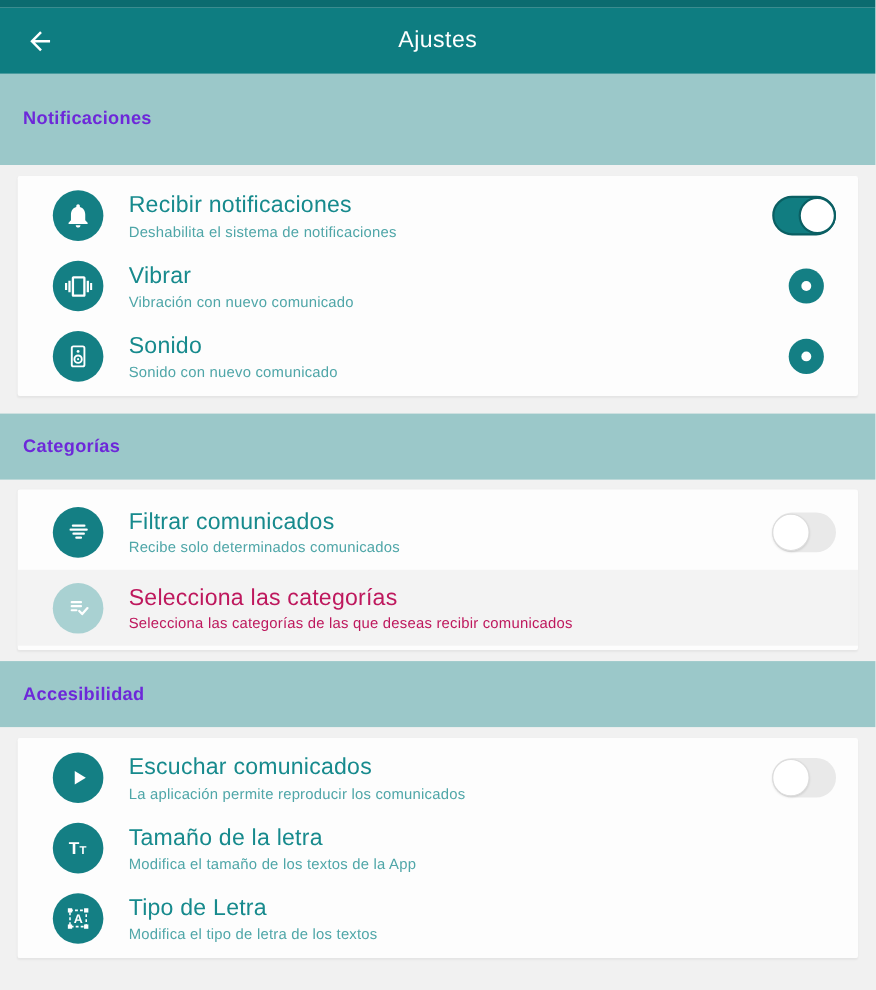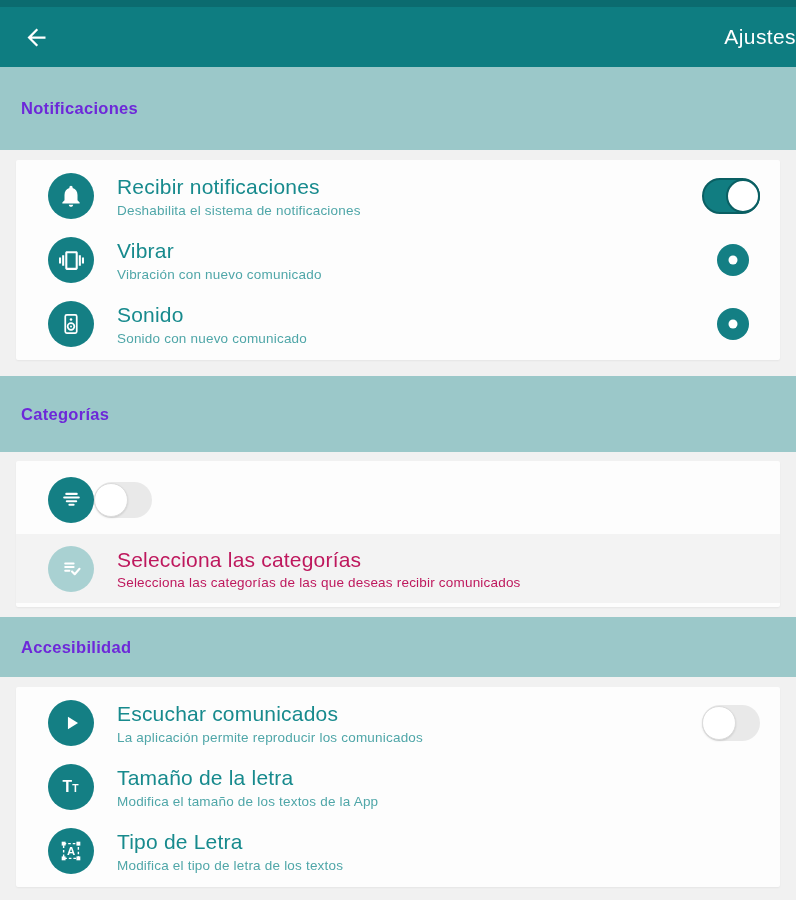--- a/index.html
+++ b/index.html
@@ -15,32 +15,32 @@
   .appbar{
     height:60px;background:#0e7d81;
     display:flex;align-items:center;position:relative;
   }
   .back-btn{
     width:48px;height:48px;margin-left:12px;
     display:flex;align-items:center;justify-content:center;
     cursor:pointer;flex:0 0 auto;
   }
   .appbar-title{
-    position:absolute;left:0;right:0;text-align:right;
+    position:absolute;left:0;right:0;text-align:center;
     color:#ffffff;font-size:21px;font-weight:500;letter-spacing:.4px;
     pointer-events:none;
   }
   
   .band{
     background:#9bc8c9;color:#6d28d9;
     font-size:16.5px;font-weight:bold;letter-spacing:.3px;
     display:flex;align-items:center;padding-left:21px;
   }
   .band-1{height:83px;}
-  .band-2{height:76px;margin-top:16px;}
+  .band-2{height:60px;margin-top:16px;}
   .band-3{height:60px;margin-top:10px;}
   
   .card{
     background:#fdfdfd;margin:10px 16px 0 16px;
     border-radius:2px;box-shadow:0 1px 2px rgba(0,0,0,.05);
     padding:4px 0;
   }
   .card-2{margin-top:9px;}
   .row{
     display:flex;align-items:center;
@@ -161,20 +161,24 @@
 <div class="card card-2">
 
   <div class="row row-tall">
     <div class="icon-circle">
       <svg width="25" height="25" viewBox="0 0 24 24" fill="#ffffff">
         <rect x="6" y="5.6" width="12" height="2" rx="1"></rect>
         <rect x="4" y="9.1" width="16" height="2" rx="1"></rect>
         <rect x="6.5" y="12.6" width="11" height="2" rx="1"></rect>
         <rect x="9" y="16.1" width="6" height="2" rx="1"></rect>
       </svg>
+    </div>
+    <div class="texts">
+      <div class="title">Filtrar comunicados</div>
+      <div class="subtitle">Recibe solo determinados comunicados</div>
     </div>
     <div class="toggle off">
         <div class="thumb"></div>
       </div>
   </div>
 
   <div class="row row-tall disabled">
     <div class="icon-circle">
       <svg width="25" height="25" viewBox="0 0 24 24">
         <g fill="#ffffff">

